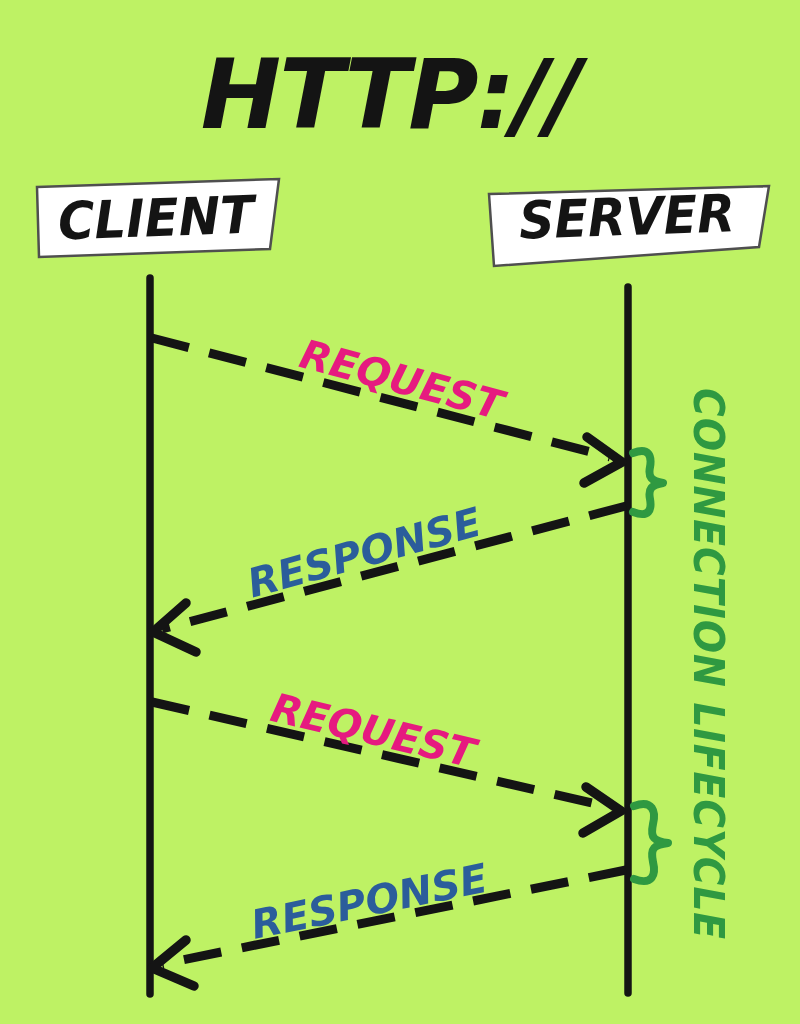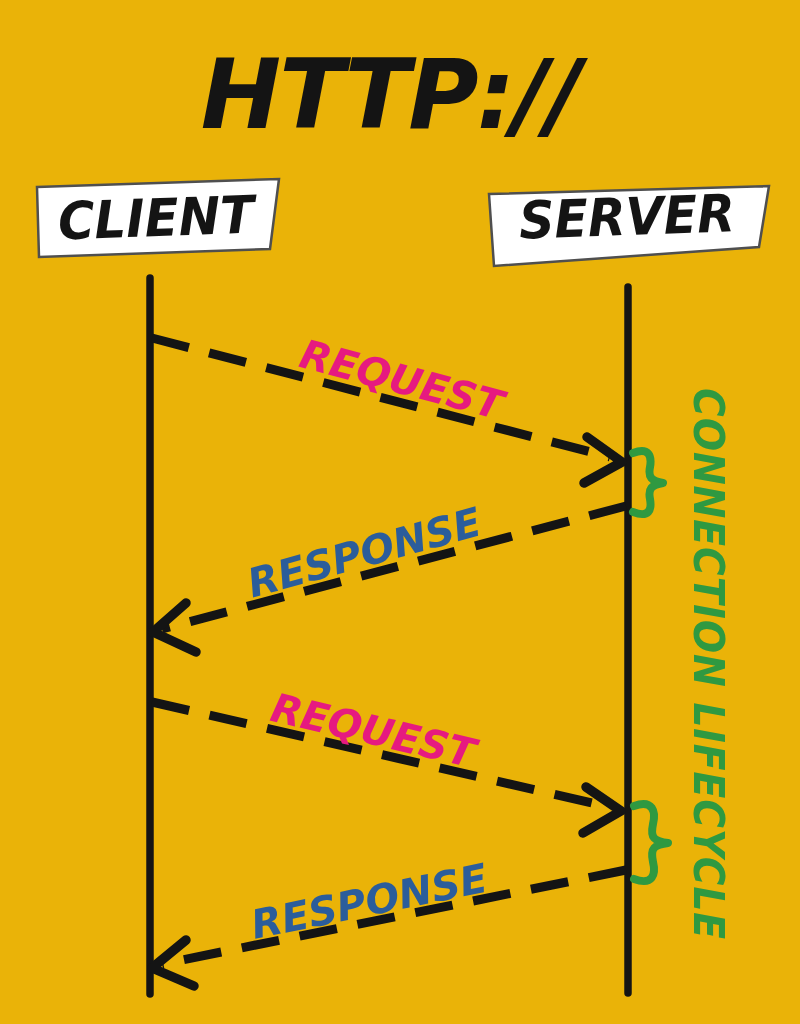--- a/index.html
+++ b/index.html
@@ -4,21 +4,21 @@
 <style>
   html, body {
     margin: 0;
     padding: 0;
     background: #ffffff;
   }
   .stage {
     position: relative;
     width: 800px;
     height: 1024px;
-    background: #eab308;
+    background: #bef264;
     overflow: hidden;
     font-family: "DejaVu Sans", sans-serif;
   }
   svg text {
     font-family: "DejaVu Sans", sans-serif;
     font-weight: bold;
     font-style: italic;
   }
   .title-text   { font-size: 96px; letter-spacing: -2px; }
   .actor-text   { font-size: 52px; }

